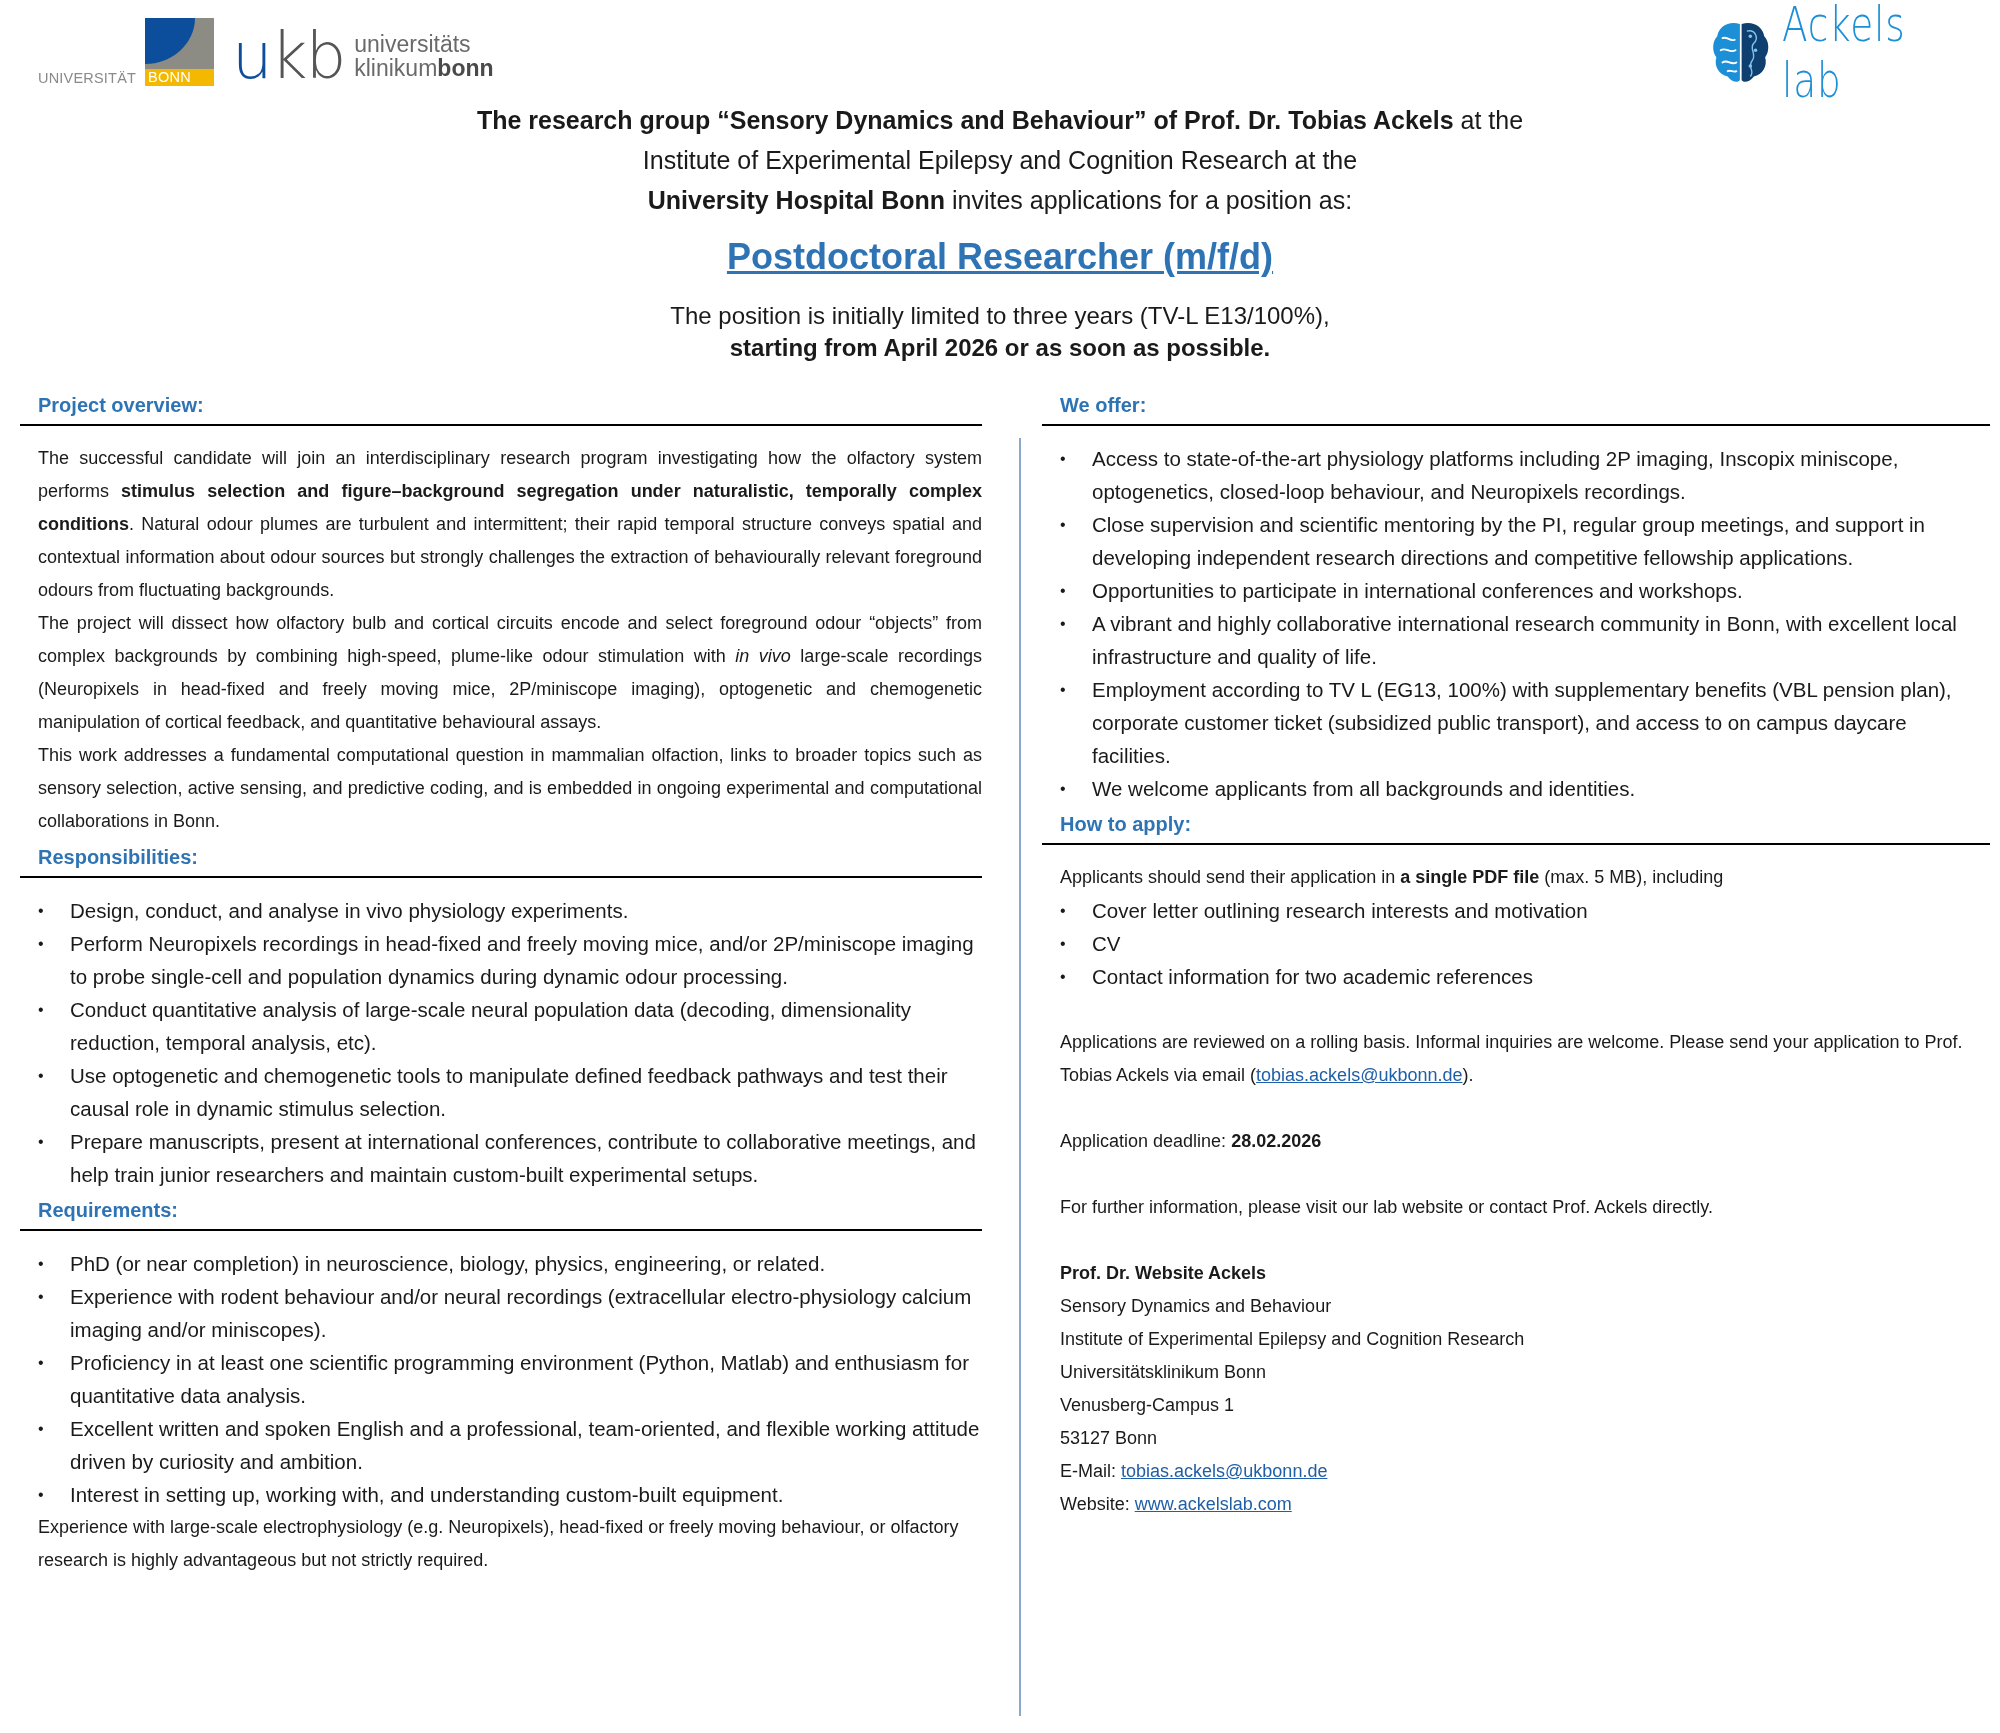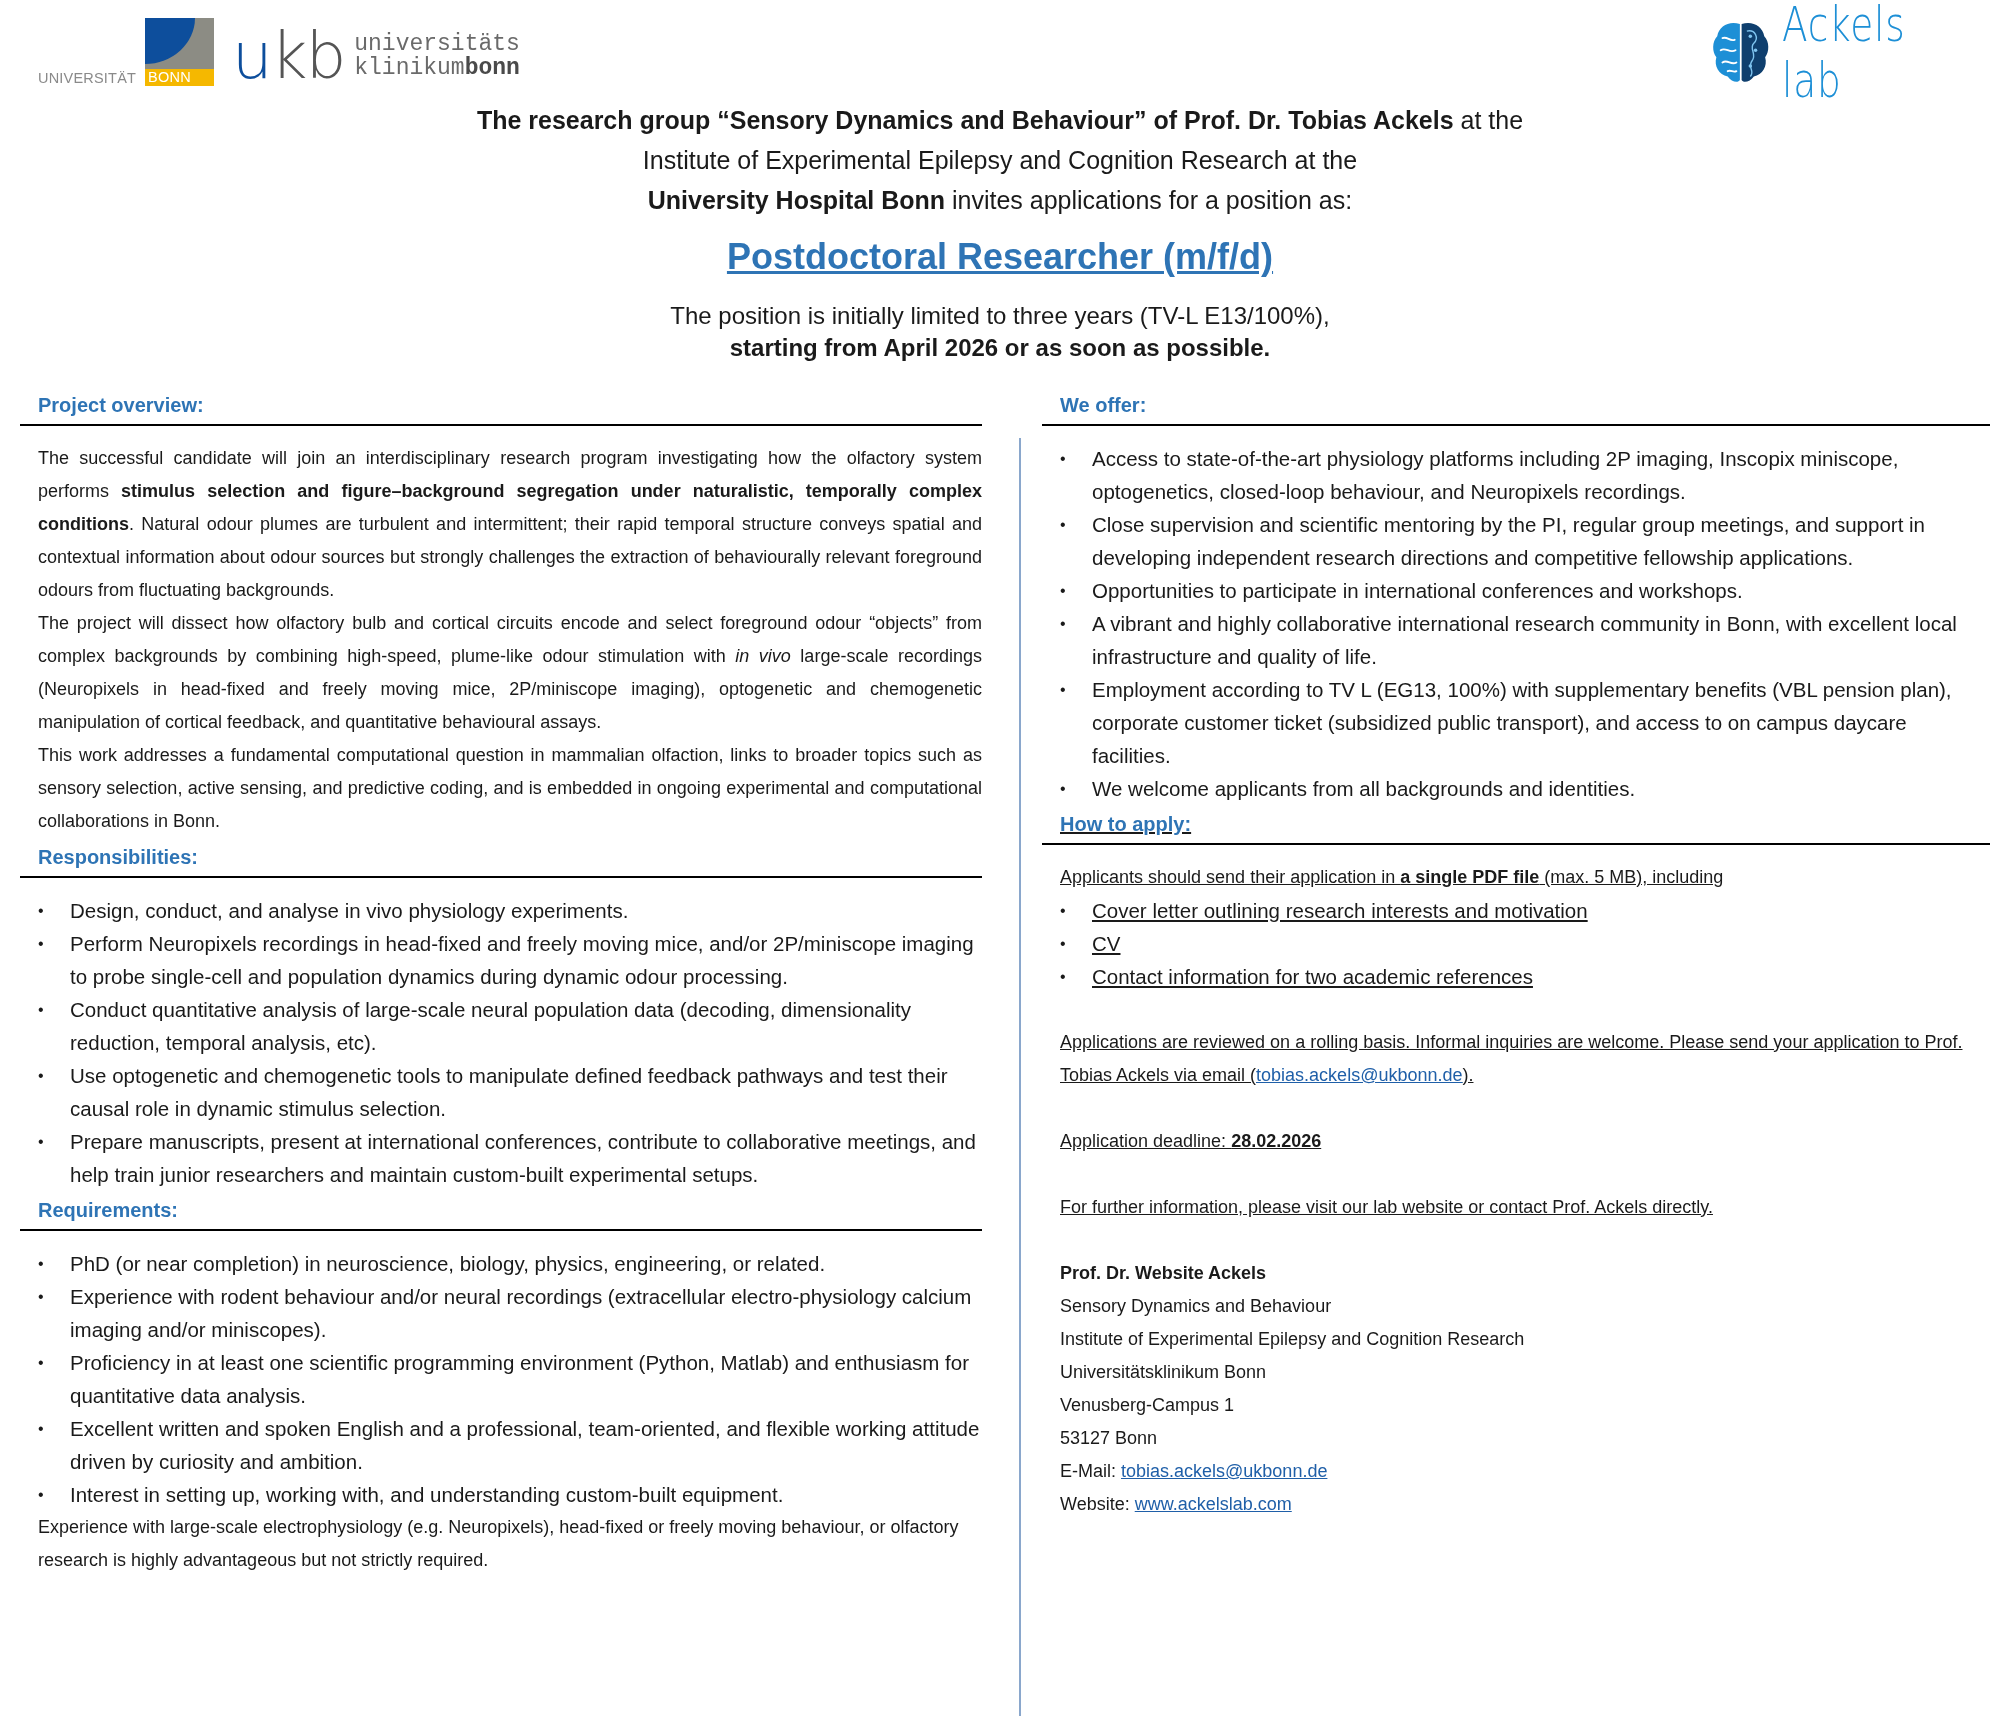--- a/index.html
+++ b/index.html
@@ -10,21 +10,21 @@
   .logo-uni { position: absolute; left: 38px; top: 18px; width: 176px; height: 68px; }
   .logo-uni .sq { position: absolute; left: 107px; top: 0; width: 69px; height: 51px; background: #8c8c84; overflow: hidden; }
   .logo-uni .sq .blue { position: absolute; left: 0; top: 0; width: 50px; height: 46px; background: #0d4e9c; border-bottom-right-radius: 100% 100%; }
   .logo-uni .word { position: absolute; left: 0; top: 52px; font-size: 14.5px; color: #8a8a8a; letter-spacing: 0.2px; line-height: 16px; }
   .logo-uni .bonn { position: absolute; left: 107px; top: 51px; width: 69px; height: 17px; background: #f5b800; color: #ffffff; font-size: 14.5px; line-height: 17px; padding-left: 3px; letter-spacing: 0.3px; }
 
   .logo-ukb { position: absolute; left: 232px; top: 26px; height: 60px; display: flex; align-items: center; }
   .logo-ukb .mark { font-size: 64px; line-height: 60px; font-weight: 300; letter-spacing: -2px; font-family: "DejaVu Sans", sans-serif; }
   .logo-ukb .mark .u { color: #0d4e9c; }
   .logo-ukb .mark .kb { color: #555555; }
-  .logo-ukb .txt { margin-left: 10px; font-size: 23px; line-height: 24px; color: #6a6a6a; font-family: Liberation Mono, monospace; }
+  .logo-ukb .txt { margin-left: 10px; font-size: 23px; line-height: 24px; color: #6a6a6a; font-family: Liberation Sans, sans-serif; }
   .logo-ukb .txt b { color: #4a4a4a; font-weight: bold; }
 
   .logo-ackels { position: absolute; left: 1712px; top: 14px; display: flex; align-items: center; height: 76px; }
   .logo-ackels svg { width: 66px; height: 76px; }
   .logo-ackels .name { margin-left: 12px; font-family: "DejaVu Sans", sans-serif; font-size: 48px; color: #1d8fd6; letter-spacing: 1px; transform: scaleX(0.78); transform-origin: left center; font-weight: 300; }
 
   
   .intro { position: absolute; left: 0; top: 100px; width: 2000px; text-align: center; font-size: 25px; line-height: 40px; }
   .intro b { font-weight: bold; }
   .job-title { position: absolute; left: 0; top: 236px; width: 2000px; text-align: center; font-size: 36px; font-weight: bold; color: #2e74b5; text-decoration: underline; }
@@ -134,21 +134,21 @@
     <ul class="bul" id="offer-list">
         <li>Access to state-of-the-art physiology platforms including 2P imaging, Inscopix miniscope, optogenetics, closed-loop behaviour, and Neuropixels recordings.</li>
         <li>Close supervision and scientific mentoring by the PI, regular group meetings, and support in developing independent research directions and competitive fellowship applications.</li>
         <li>Opportunities to participate in international conferences and workshops.</li>
         <li>A vibrant and highly collaborative international research community in Bonn, with excellent local infrastructure and quality of life.</li>
         <li>Employment according to TV L (EG13, 100%) with supplementary benefits (VBL pension plan), corporate customer ticket (subsidized public transport), and access to on campus daycare facilities.</li>
         <li>We welcome applicants from all backgrounds and identities.</li>
       </ul>
   </section>
 
-  <section style="margin-top:4px;text-decoration:underline;">
+  <section style="margin-top:4px;">
     <h2 class="sec-head">How to apply:</h2>
     <div style="height:16px"></div>
     <p class="para"><span>Applicants should send their application in </span><b>a single PDF file</b><span> (max. 5 MB), including</span></p>
     <ul class="bul" id="apply-list">
         <li>Cover letter outlining research interests and motivation</li>
         <li>CV</li>
         <li>Contact information for two academic references</li>
       </ul>
     <div style="height:33px"></div>
     <p class="para"><span>Applications are reviewed on a rolling basis. Informal inquiries are welcome. Please send your application to Prof. Tobias Ackels via email (</span><span class="link">tobias.ackels@ukbonn.de</span><span>).</span></p>

